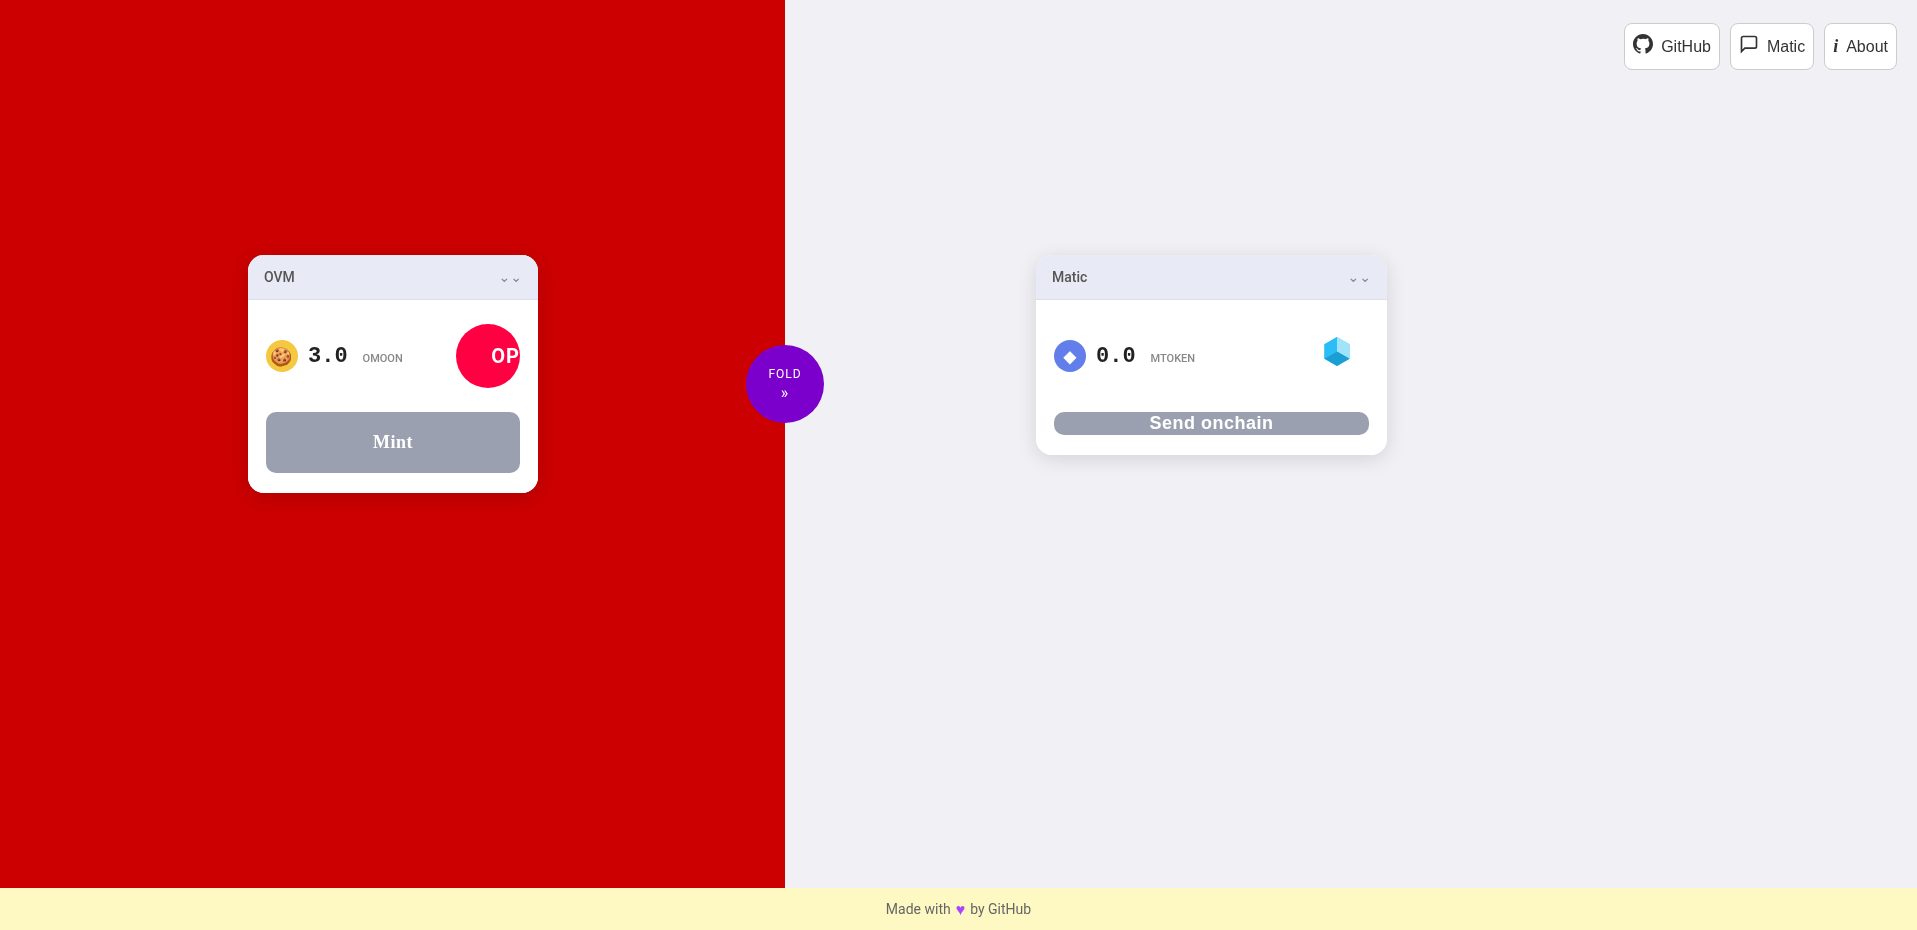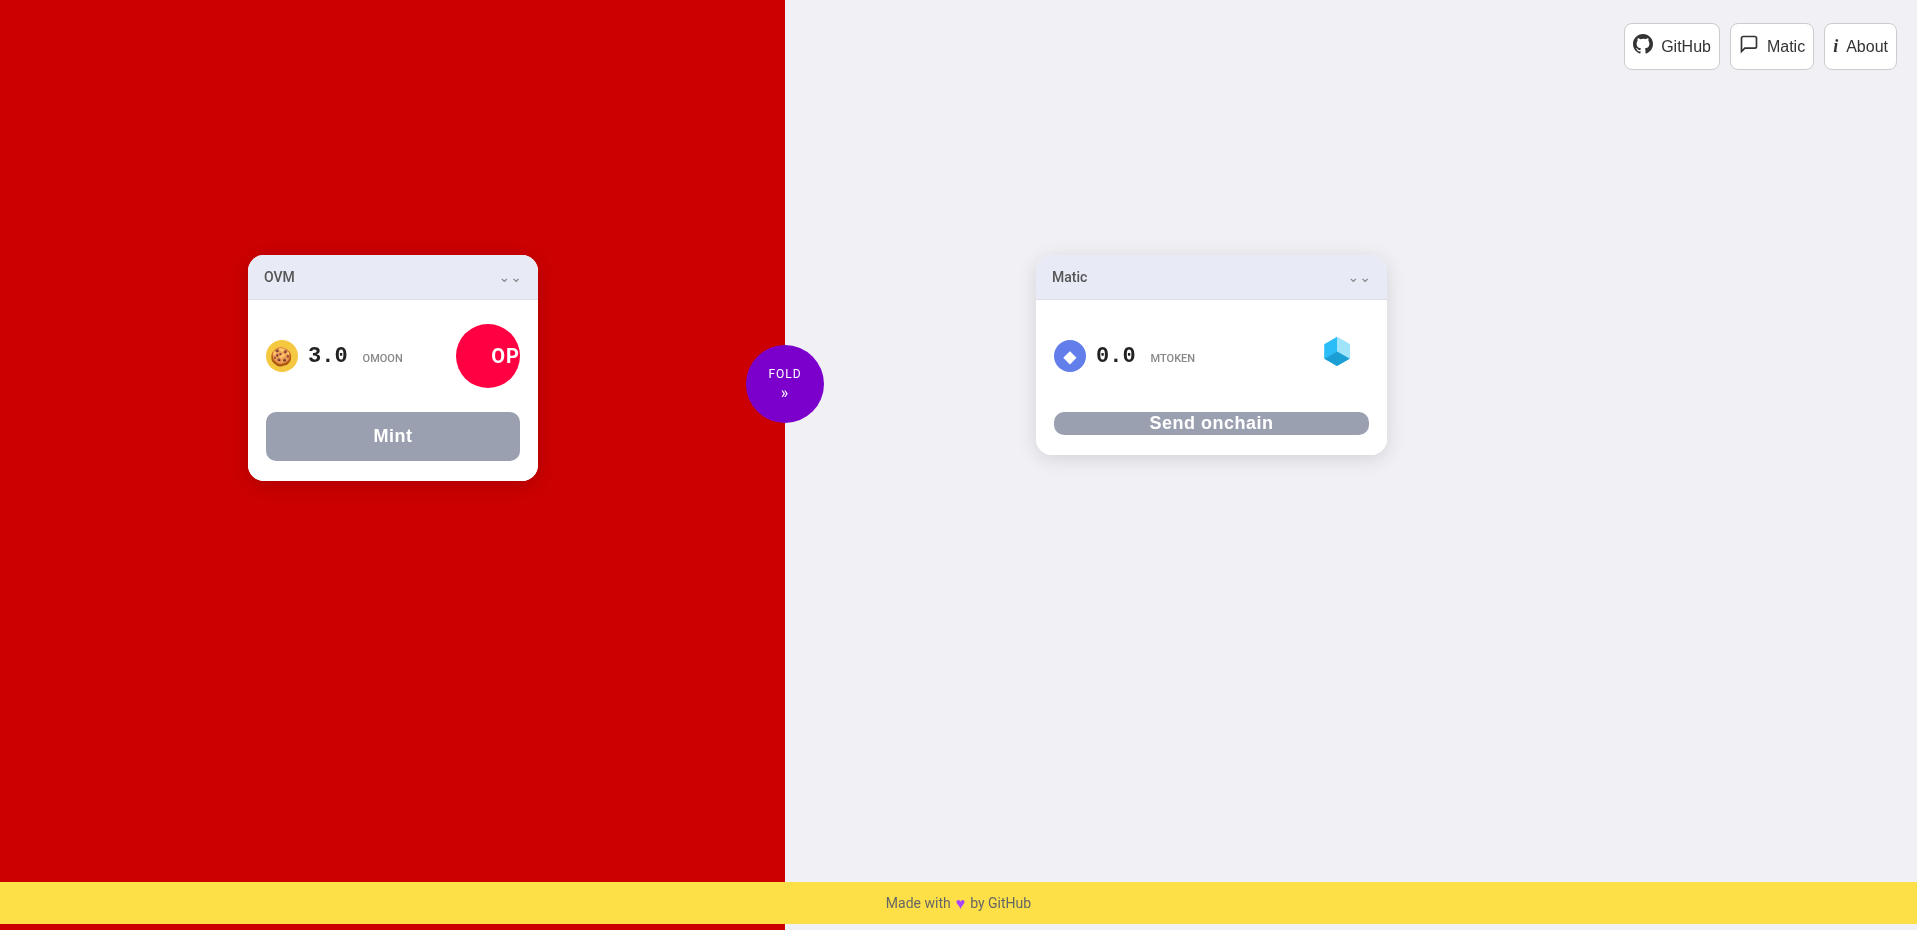--- a/index.html
+++ b/index.html
@@ -146,29 +146,30 @@
       align-items: center;
       justify-content: flex-end;
       color: #fff;
       font-size: 20px;
       font-weight: 700;
       letter-spacing: 1px;
     }
 
     .mint-btn {
       width: 100%;
-      padding: 14px;
+      padding: 20px;
       background: #9aa0b0;
       border: none;
       border-radius: 10px;
       color: #fff;
       font-size: 18px;
       font-weight: 600;
       cursor: pointer;
       letter-spacing: 0.5px;
+      font-family: Liberation Serif, serif;
     }
 
     
     .fold-circle {
       position: absolute;
       top: 345px;
       left: 746px;
       width: 78px;
       height: 78px;
       border-radius: 50%;
@@ -233,25 +234,25 @@
       color: #fff;
       font-size: 18px;
       font-weight: 600;
       cursor: pointer;
       letter-spacing: 0.5px;
     }
 
     
     .footer {
       position: absolute;
-      bottom: 6px;
+      bottom: 0;
       left: 0;
       width: 1917px;
       height: 42px;
-      background: #fde047;
+      background: #fef9c3;
       display: flex;
       align-items: center;
       justify-content: center;
       font-size: 14px;
       color: #666;
       gap: 5px;
     }
 
     .footer-heart {
       color: #aa44ff;

